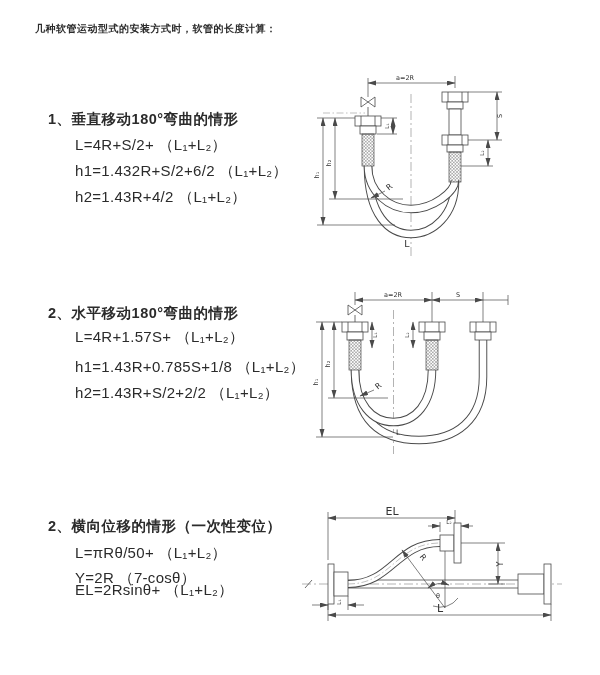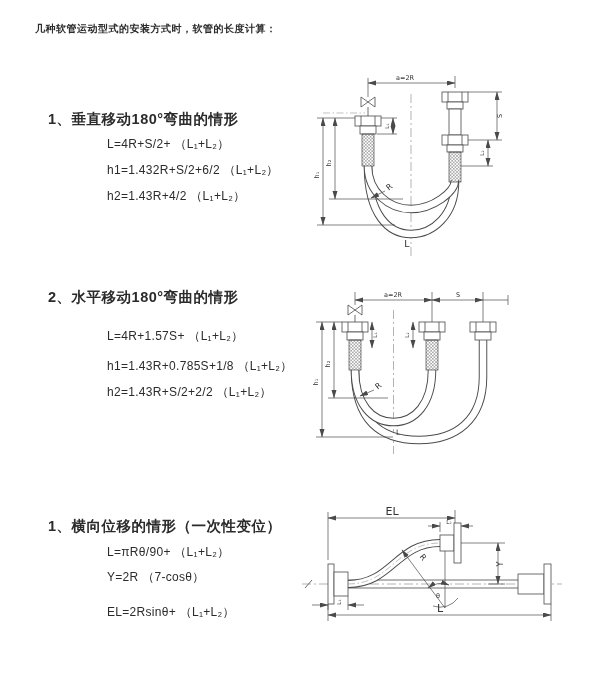--- a/index.html
+++ b/index.html
@@ -4,21 +4,21 @@
 <style>
   html,body{margin:0;padding:0;}
   body{
     width:600px;height:675px;background:#ffffff;position:relative;
     font-family:"Liberation Sans","DejaVu Sans",sans-serif;color:#2b2b2b;
     overflow:hidden;
   }
   .abs{position:absolute;}
   .title{left:35px;top:22px;font-size:10px;font-weight:bold;letter-spacing:0.5px;}
   .sec-head{left:48px;font-size:14.5px;font-weight:bold;letter-spacing:0.5px;}
-  .formula{left:75px;font-size:12px;font-weight:normal;letter-spacing:0.3px;margin-left:32px;}
+  .formula{left:75px;font-size:15px;font-weight:normal;letter-spacing:0.3px;}
   svg{position:absolute;overflow:visible;}
   svg text{fill:#333;font-family:"DejaVu Sans","Liberation Sans",sans-serif;}
   .ln{stroke:#4a4a4a;stroke-width:0.8;fill:none;}
   .dim{stroke:#4a4a4a;stroke-width:0.7;fill:none;}
   .cl{stroke:#808080;stroke-width:0.6;fill:none;stroke-dasharray:9 3 2 3;}
   .clt{stroke:#808080;stroke-width:0.5;fill:none;stroke-dasharray:7 2.5 1.5 2.5;}
   .tube-o{stroke:#4a4a4a;stroke-width:8.5;fill:none;}
   .tube-i{stroke:#ffffff;stroke-width:6.6;fill:none;}
   .tube3-o{stroke:#4a4a4a;stroke-width:8;fill:none;}
   .tube3-i{stroke:#ffffff;stroke-width:6.2;fill:none;}
@@ -32,29 +32,29 @@
 
 <div>
 
   <div class="abs title">几种软管运动型式的安装方式时，软管的长度计算：</div>
 
   <div class="abs sec-head" style="top:110px">1、垂直移动180°弯曲的情形</div>
   <div class="abs formula" style="top:136px">L=4R+S/2+ （L₁+L₂）</div>
   <div class="abs formula" style="top:162px">h1=1.432R+S/2+6/2 （L₁+L₂）</div>
   <div class="abs formula" style="top:188px">h2=1.43R+4/2 （L₁+L₂）</div>
 
-  <div class="abs sec-head" style="top:288px">2、水平移动180°弯曲的情形</div>
+  <div class="abs sec-head" style="top:304px">2、水平移动180°弯曲的情形</div>
   <div class="abs formula" style="top:328px">L=4R+1.57S+ （L₁+L₂）</div>
   <div class="abs formula" style="top:358px">h1=1.43R+0.785S+1/8 （L₁+L₂）</div>
   <div class="abs formula" style="top:384px">h2=1.43R+S/2+2/2 （L₁+L₂）</div>
 
-  <div class="abs sec-head" style="top:517px">1、横向位移的情形（一次性变位）</div>
-  <div class="abs formula" style="top:544px">L=πRθ/90+ （L₁+L₂）</div>
+  <div class="abs sec-head" style="top:517px">2、横向位移的情形（一次性变位）</div>
+  <div class="abs formula" style="top:544px">L=πRθ/50+ （L₁+L₂）</div>
   <div class="abs formula" style="top:569px">Y=2R （7-cosθ）</div>
-  <div class="abs formula" style="top:604px">EL=2Rsinθ+ （L₁+L₂）</div>
+  <div class="abs formula" style="top:581px">EL=2Rsinθ+ （L₁+L₂）</div>
 
   <svg style="left:305px;top:68px" width="290" height="195" viewBox="0 0 290 195">
     <defs>
       <pattern id="hatch1" patternUnits="userSpaceOnUse" width="3.2" height="3.2">
         <path d="M0,3.2 L3.2,0 M0,0 L3.2,3.2" stroke="#6a6a6a" stroke-width="0.45"></path>
       </pattern>
       <marker id="ar1" markerWidth="9" markerHeight="6" refX="8" refY="2.5" orient="auto-start-reverse" markerUnits="userSpaceOnUse">
         <path d="M0,0 L8.5,2.5 L0,5 z" fill="#4a4a4a"></path>
       </marker>
     </defs>

